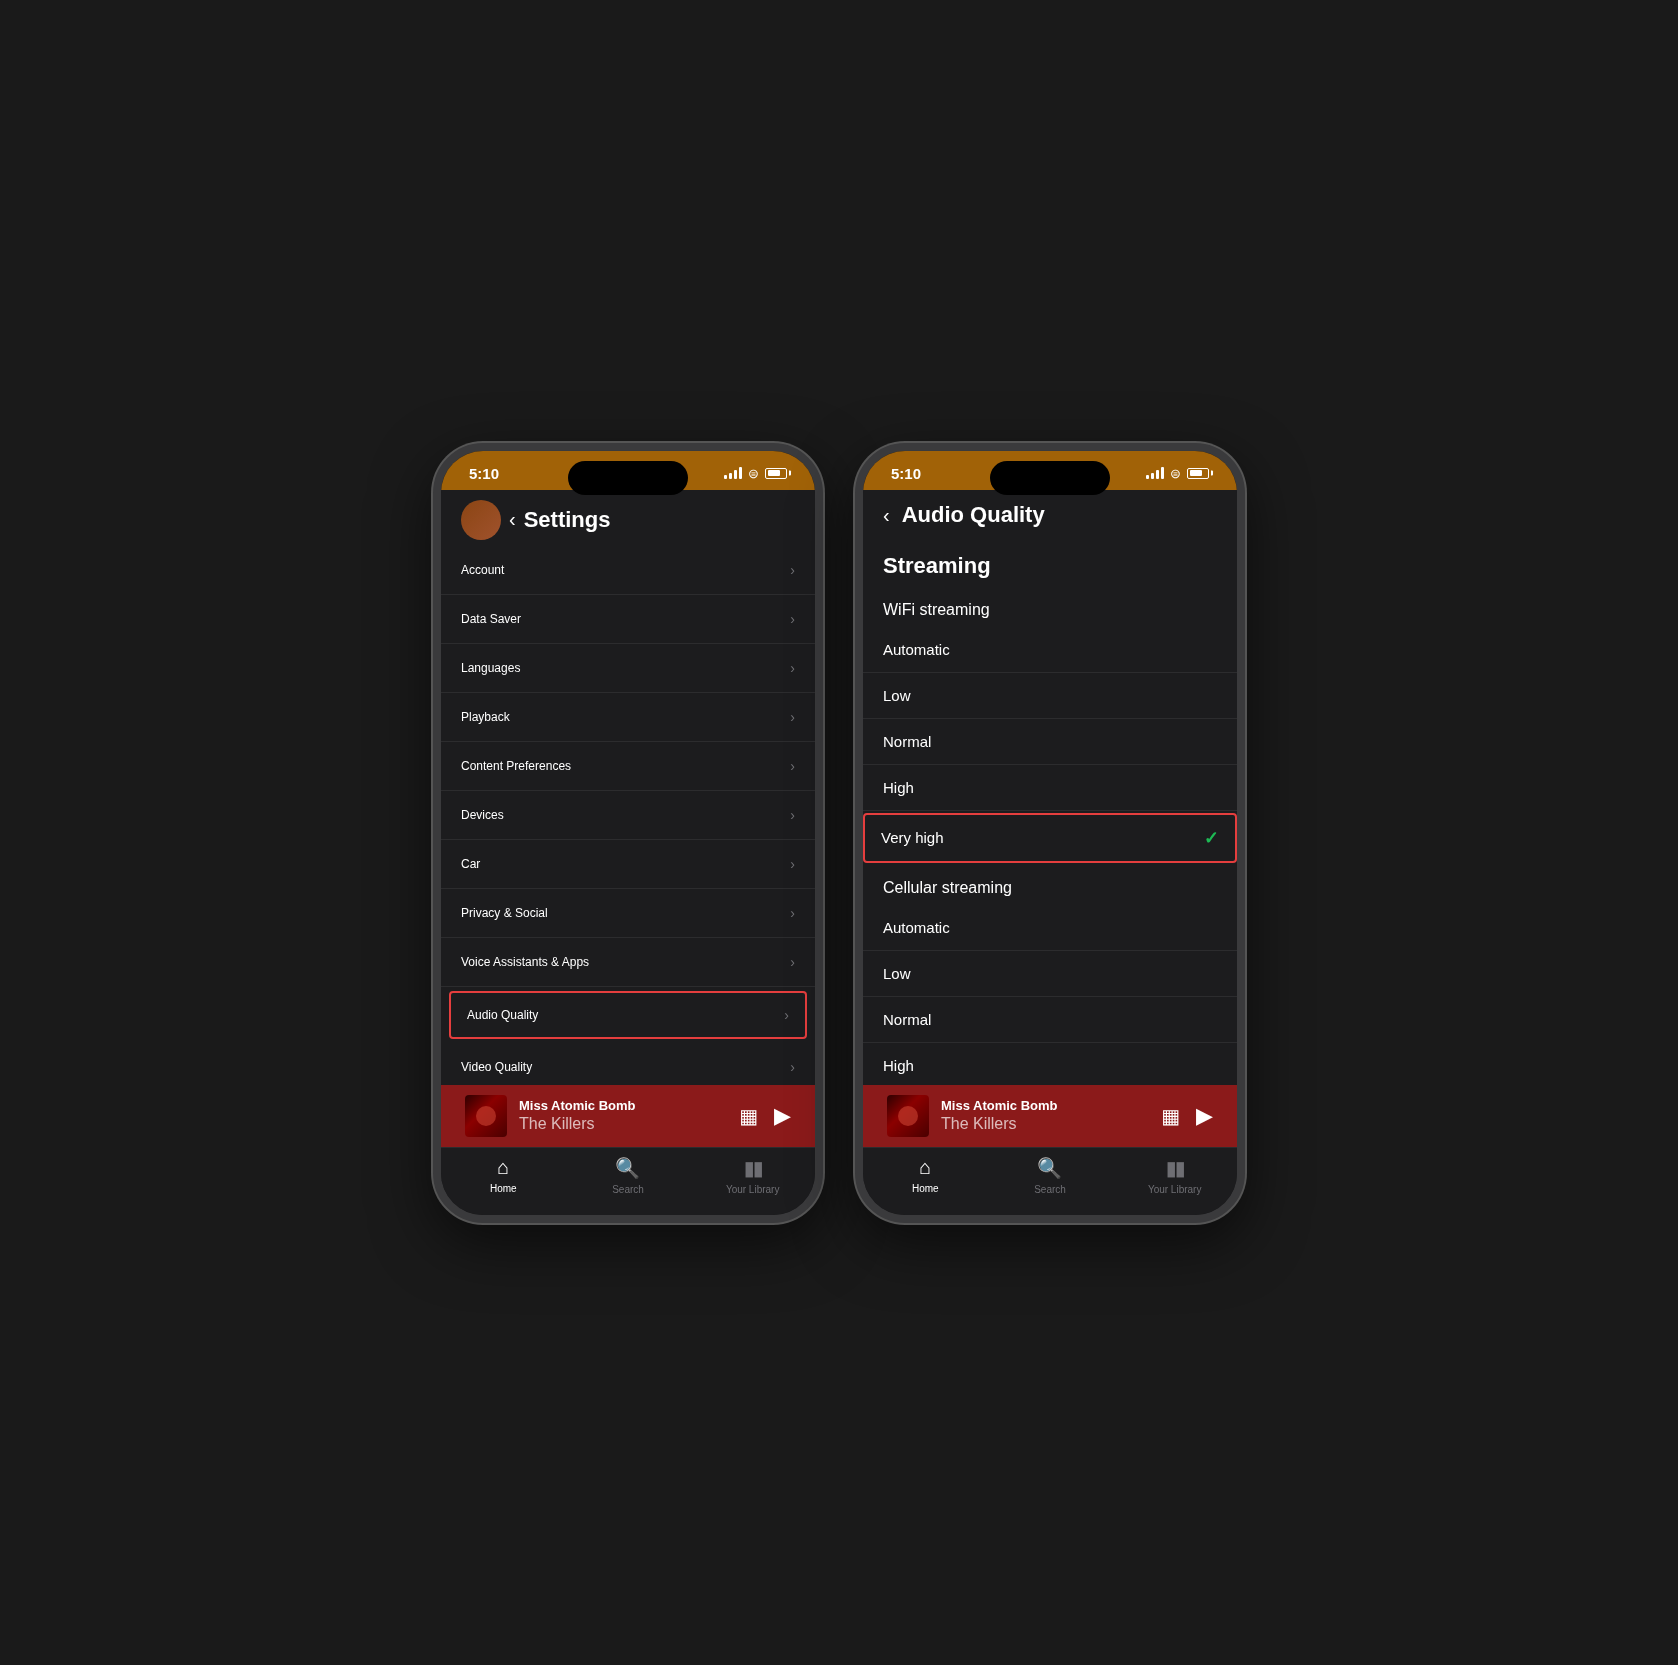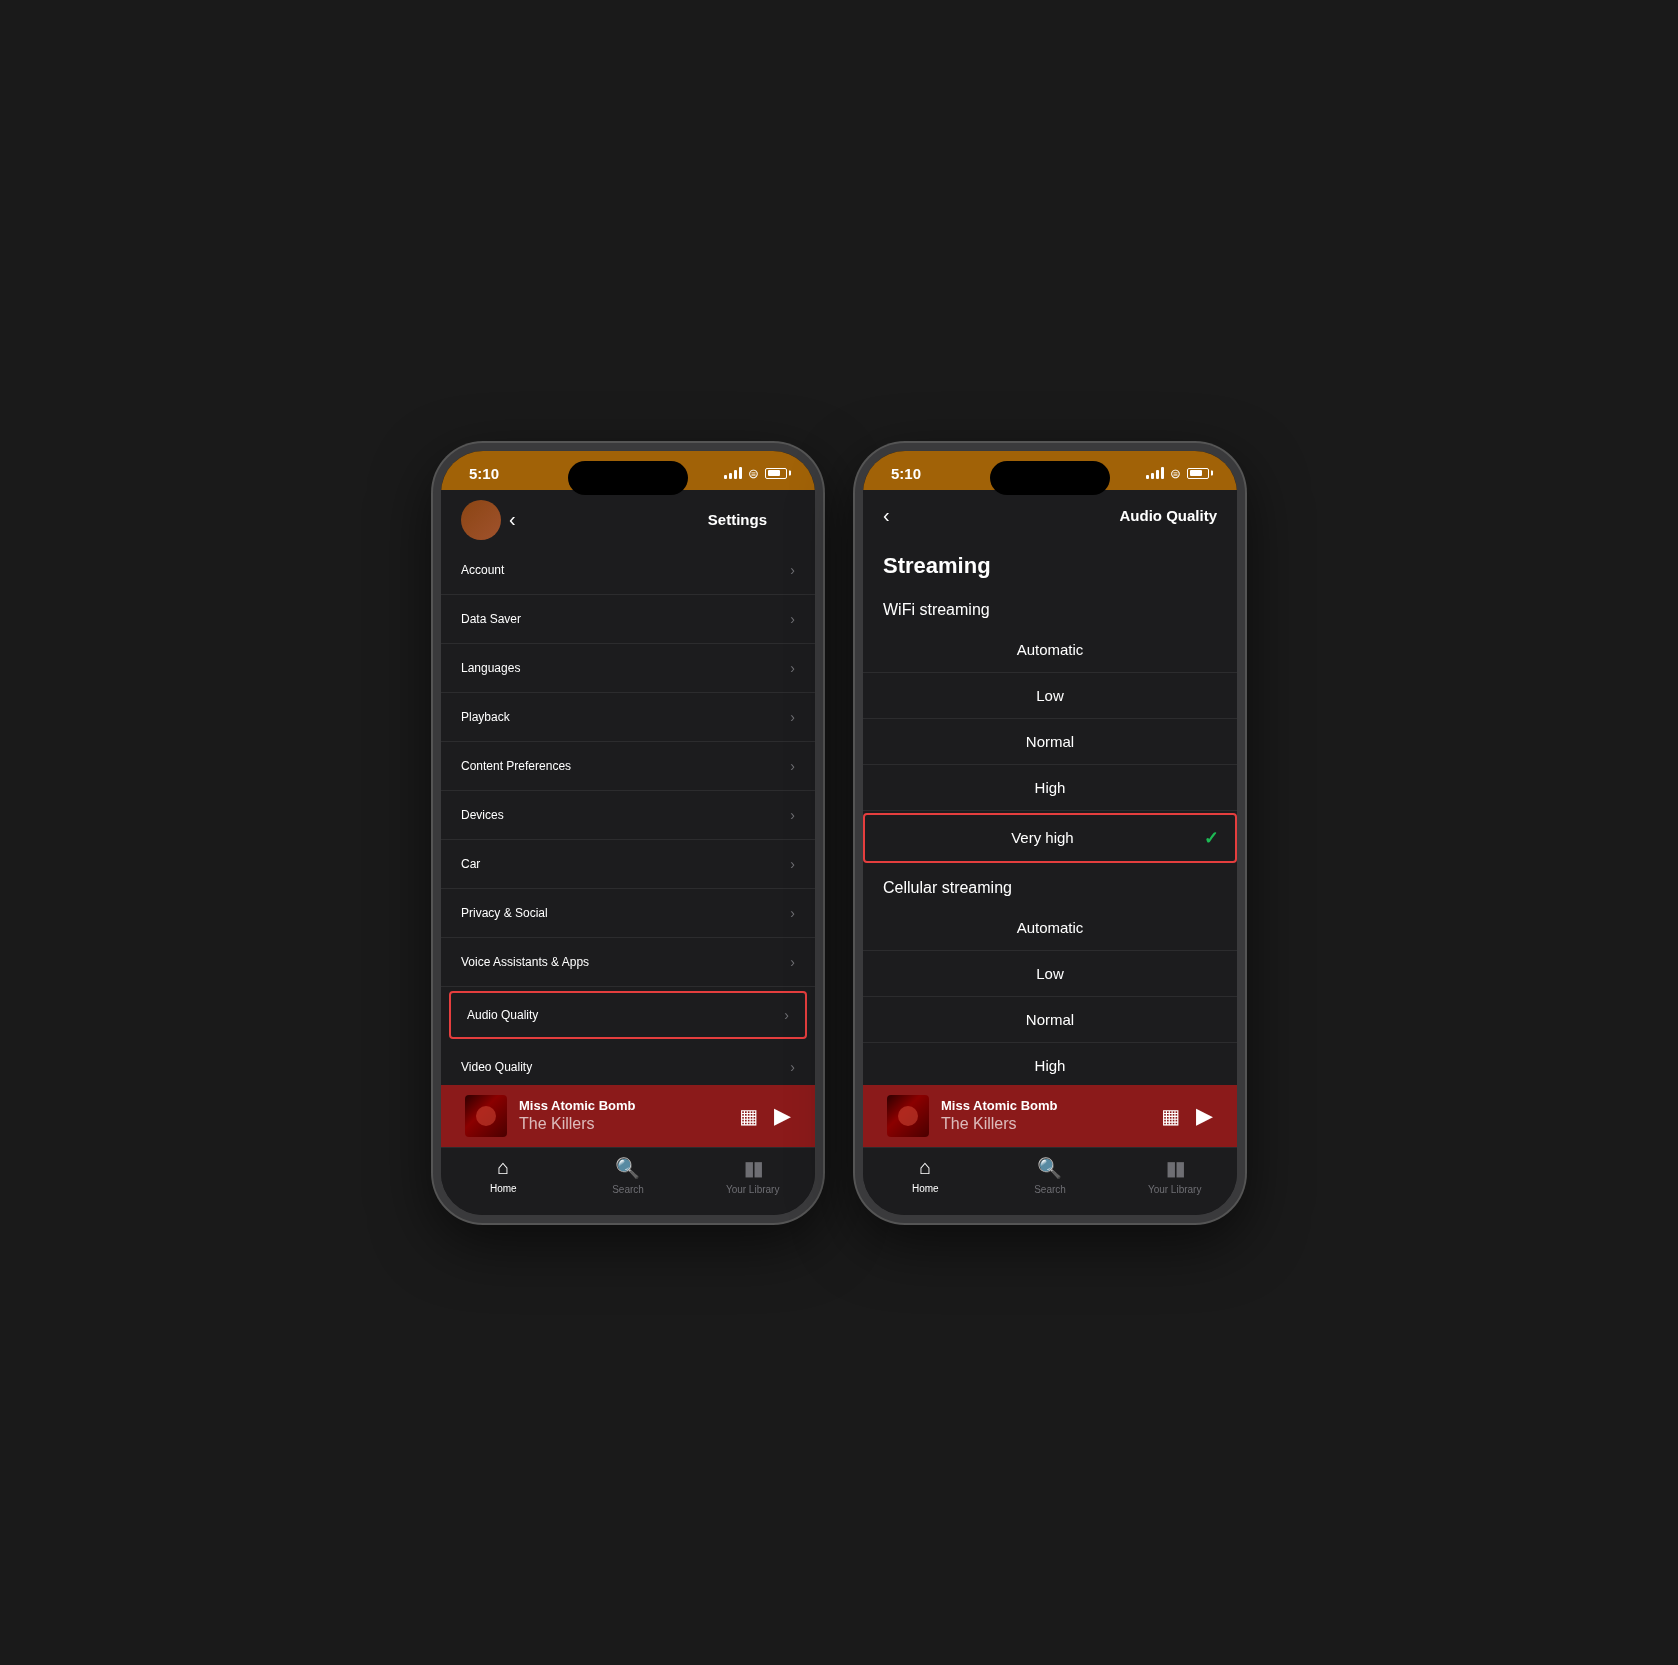--- a/index.html
+++ b/index.html
@@ -114,22 +114,22 @@
     .nav-back {
       color: #fff;
       font-size: 20px;
       cursor: pointer;
       padding: 4px 8px 4px 0;
       display: flex;
       align-items: center;
     }
     .nav-title {
       flex: 1;
-      text-align: right;
-      font-size: 15px;
+      text-align: left;
+      font-size: 22px;
       font-weight: 700;
       color: #fff;
       margin-right: 28px;
     }
 
     
     .nav-avatar {
       width: 40px;
       height: 40px;
       border-radius: 50%;
@@ -283,21 +283,20 @@
       display: flex;
       align-items: center;
       padding: 14px 20px;
       border-bottom: 1px solid #2c2c2e;
       cursor: pointer;
     }
     .aq-option-label {
       flex: 1;
       font-size: 15px;
       color: #fff;
-      text-align: center;
     }
     .aq-option.selected {
       border: 2px solid #e53e3e;
       margin: 2px 4px;
       padding: 12px 16px;
       border-radius: 4px;
     }
     .aq-checkmark {
       color: #1db954;
       font-size: 18px;

